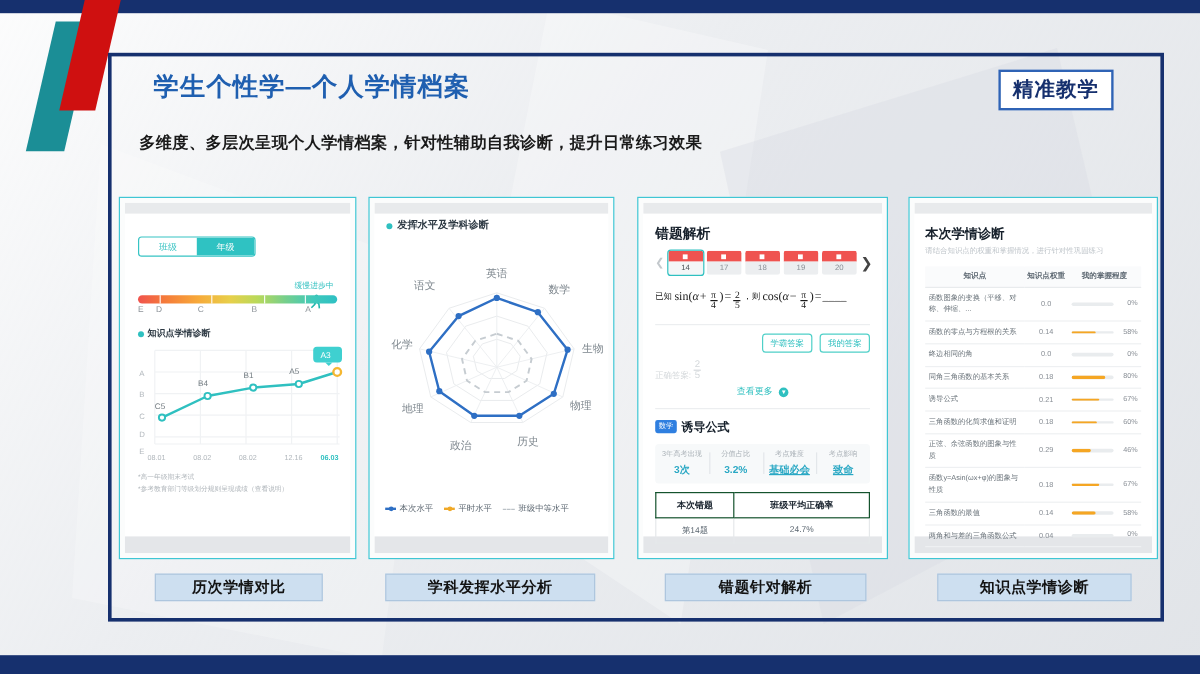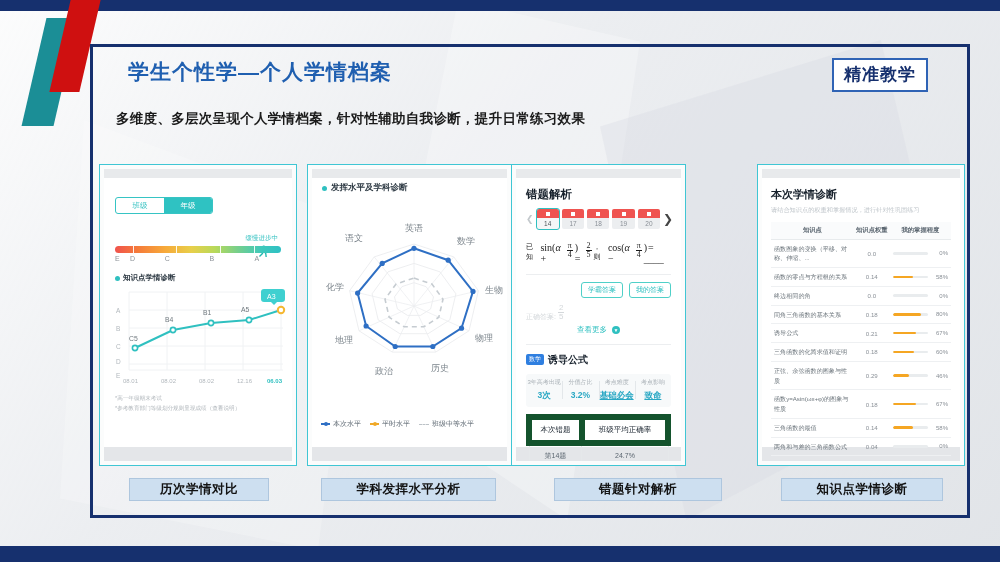--- a/index.html
+++ b/index.html
@@ -84,21 +84,21 @@
   .panel-inner {
     position: absolute; inset: 4px;
     background: #ffffff;
     overflow: hidden;
   }
   .panel .strip-top { position:absolute; left:0; right:0; top:0; height:9px; background:#e8eaec; }
   .panel .strip-bot { position:absolute; left:0; right:0; bottom:0; height:14px; background:#e4e6e9; }
 
   .p1 { left: 0px;   width: 198px; }
   .p2 { left: 208px; width: 205px; }
-  .p3 { left: 412px; width: 175px; }
+  .p3 { left: 432px; width: 209px; }
   .p4 { left: 658px; width: 208px; }
 
   
   .p1-body { position:absolute; left:0; right:0; top:9px; bottom:14px; padding: 10px 11px 0; }
   .p1-title { font-size: 10.5px; font-weight: bold; color:#16202b; line-height: 1.45; }
   .seg { margin-top: 9px; display:flex; width: 98px; height: 17px;
          border:1px solid #36c4c4; border-radius: 3px; overflow:hidden; }
   .seg div { flex:1; display:flex; align-items:center; justify-content:center;
              font-size: 7.5px; color:#38c3c3; }
   .seg .on { background:#2fc2c2; color:#fff; }
@@ -164,21 +164,21 @@
   .kp-head { display:flex; align-items:center; gap:4px; }
   .kp-tag { background:#2f7fe0; color:#fff; font-size:6px; padding:1px 3px; border-radius:2px; }
   .kp-name { font-size: 10px; font-weight:bold; color:#16202b; }
   .kp-stats { display:flex; margin-top: 7px; background:#f7f9fa; border-radius:3px; padding: 4px 0 5px; }
   .kp-stats .col { flex:1; text-align:center; position:relative; }
   .kp-stats .col + .col::before { content:''; position:absolute; left:0; top:3px; bottom:3px; width:1px; background:#e3e7ea; }
   .kp-stats .lab { font-size: 6px; color:#a9b0b6; }
   .kp-stats .val { font-size: 8.5px; color:#2aa8c4; font-weight:bold; margin-top:3px; }
   .kp-stats .val.und { text-decoration: underline; }
   .kp-table { margin-top: 7px; width:100%; border:1px solid #e5e8ea; border-collapse:collapse; }
-  .kp-table th { font-size: 7.5px; font-weight:normal; color:#16202b; padding: 5px 0; border:6px solid #14532d; background:#fff; }
+  .kp-table th { font-size: 7.5px; font-weight:bold; color:#16202b; padding: 5px 0; border:1px solid #14532d; background:#fff; }
   .kp-table td { font-size: 7px; color:#5b6670; padding: 5px 0; text-align:center; border:1px solid #e5e8ea; }
 
   
   .p4-body { position:absolute; left:0; right:0; top:9px; bottom:14px; padding: 9px 9px 0; }
   .p4-title { font-size: 11px; font-weight:bold; color:#16202b; }
   .p4-sub { font-size: 6.2px; color:#bfc5ca; line-height:1.7; margin-top: 3px; }
   .kt { width:100%; border-collapse:collapse; margin-top: 6px; }
   .kt th { font-size: 6.3px; font-weight:bold; color:#5b6670; padding: 4px 2px;
            border-bottom:1px solid #e8ebed; background:#fafbfc; }
   .kt td { font-size: 6.1px; color:#6b747b; padding: 4px 3px; border-bottom:1px solid #eef0f2; vertical-align:middle; }

